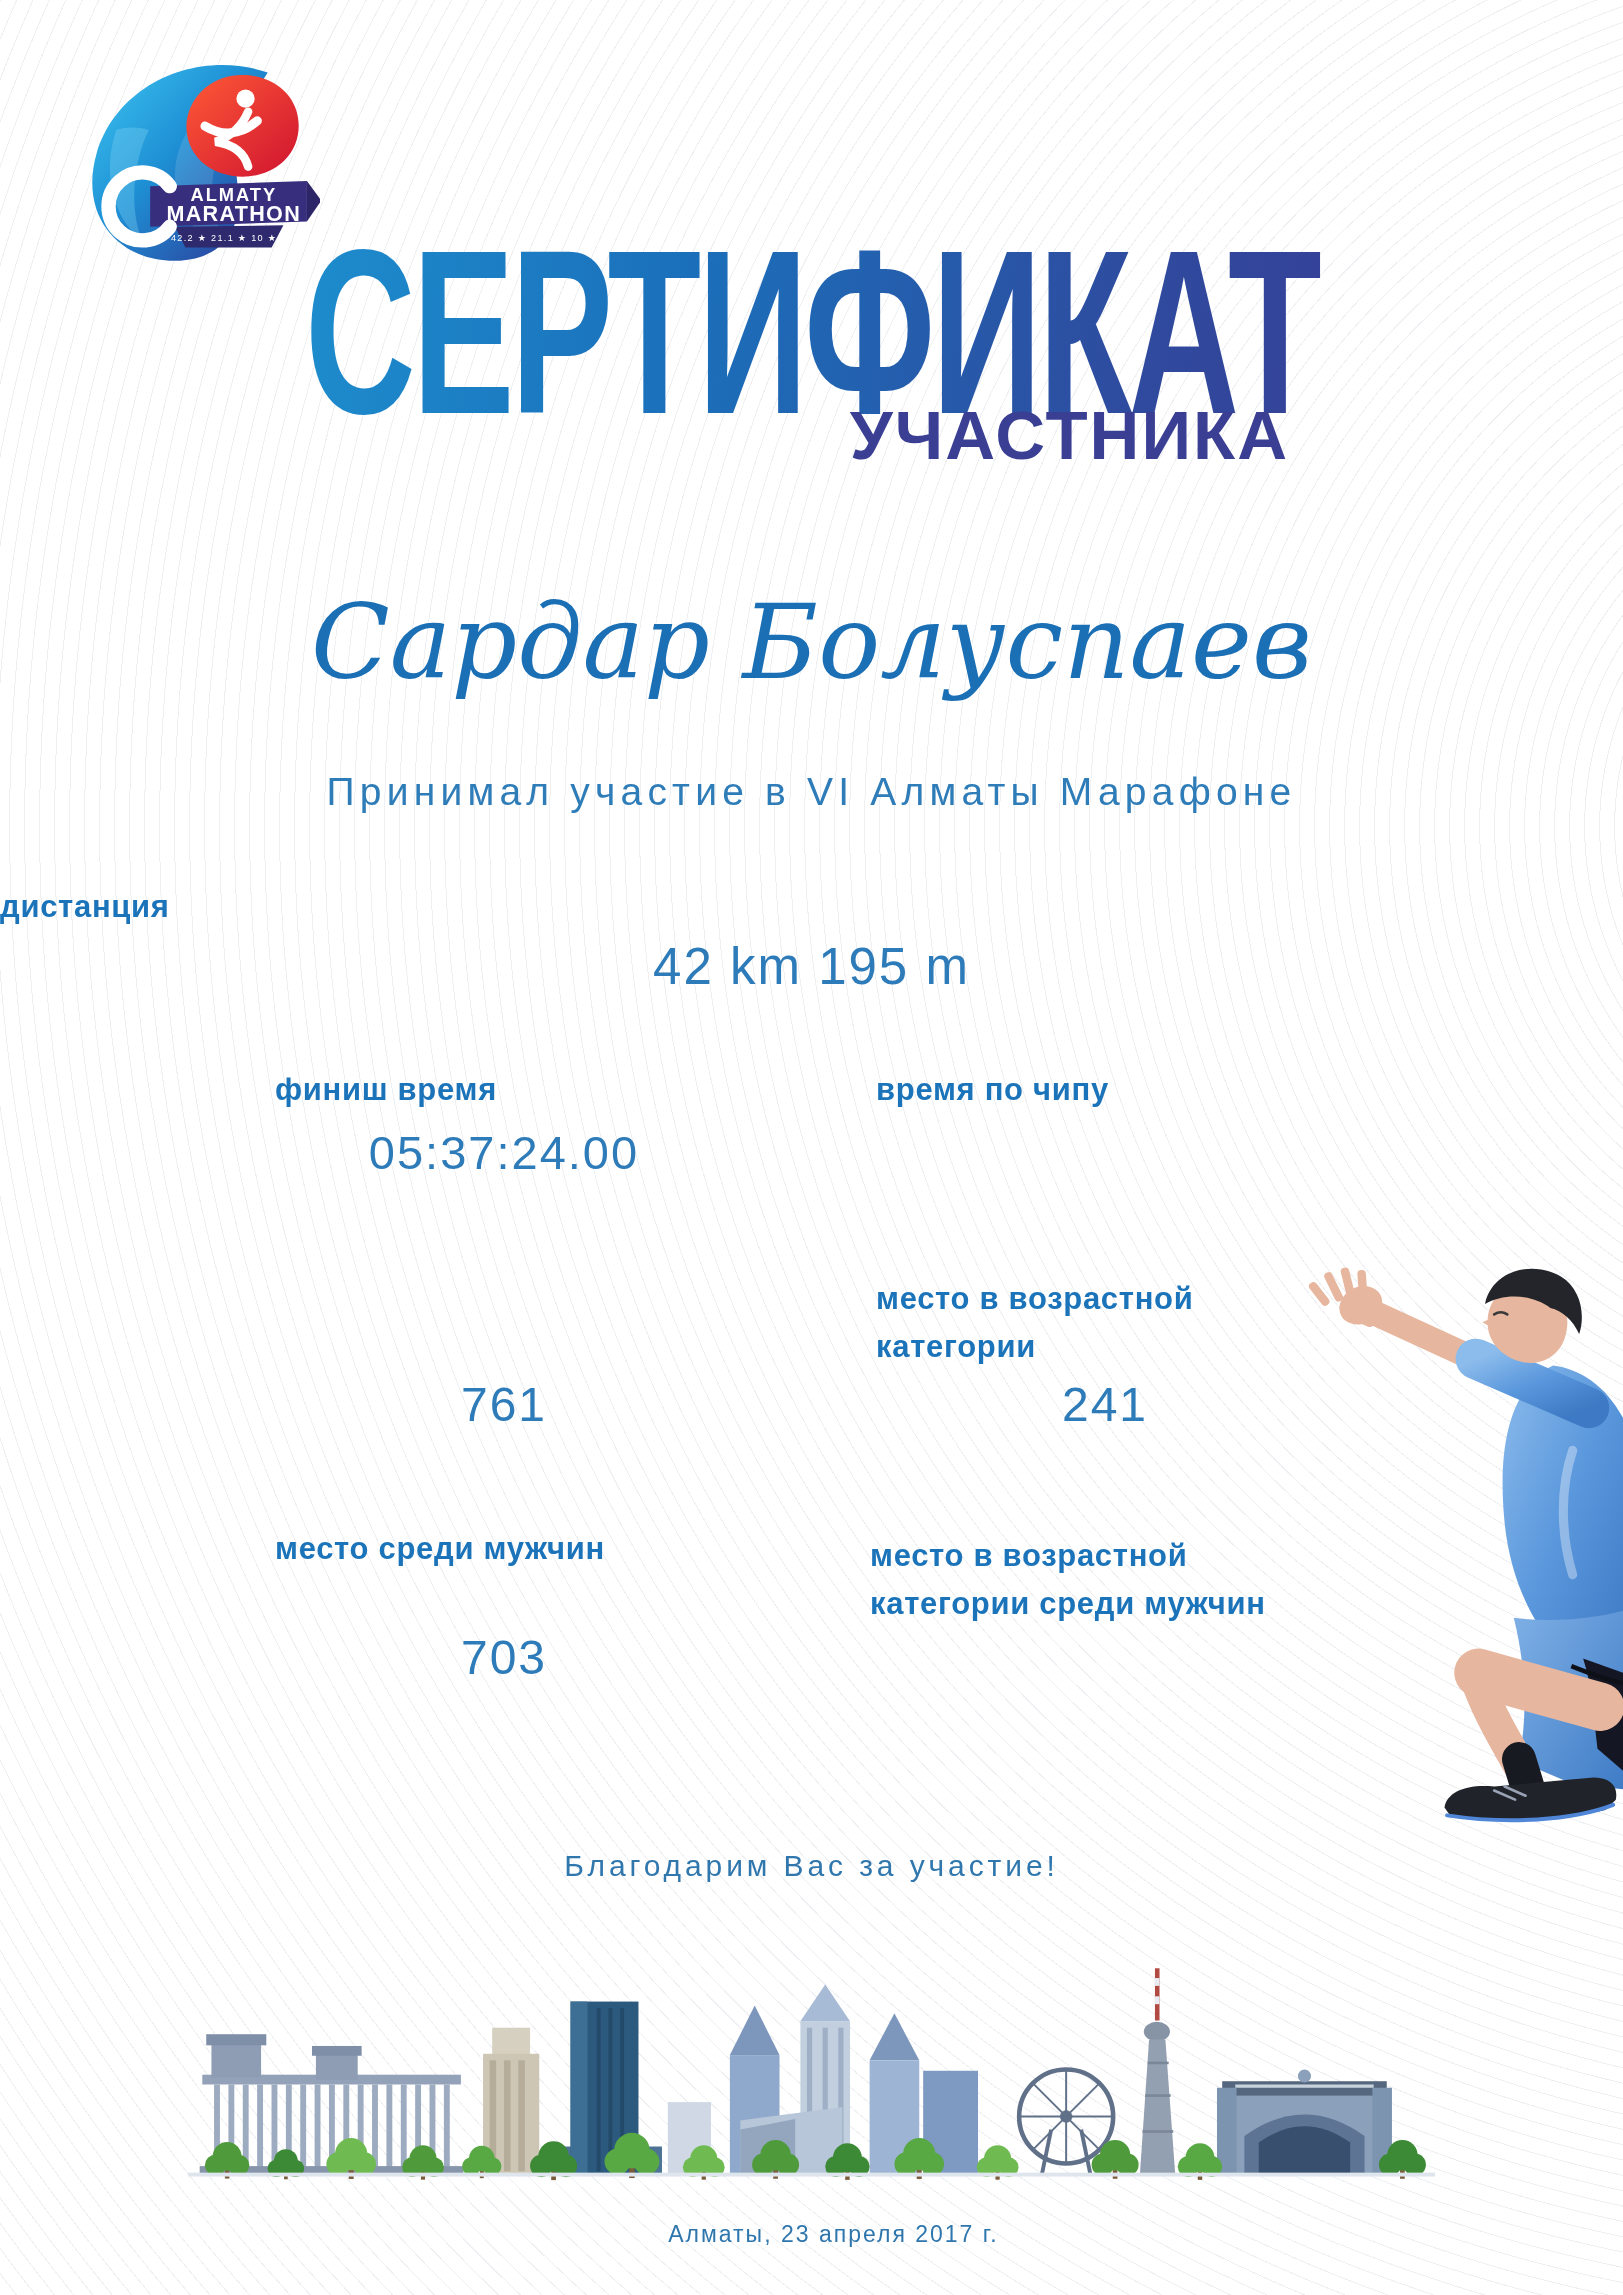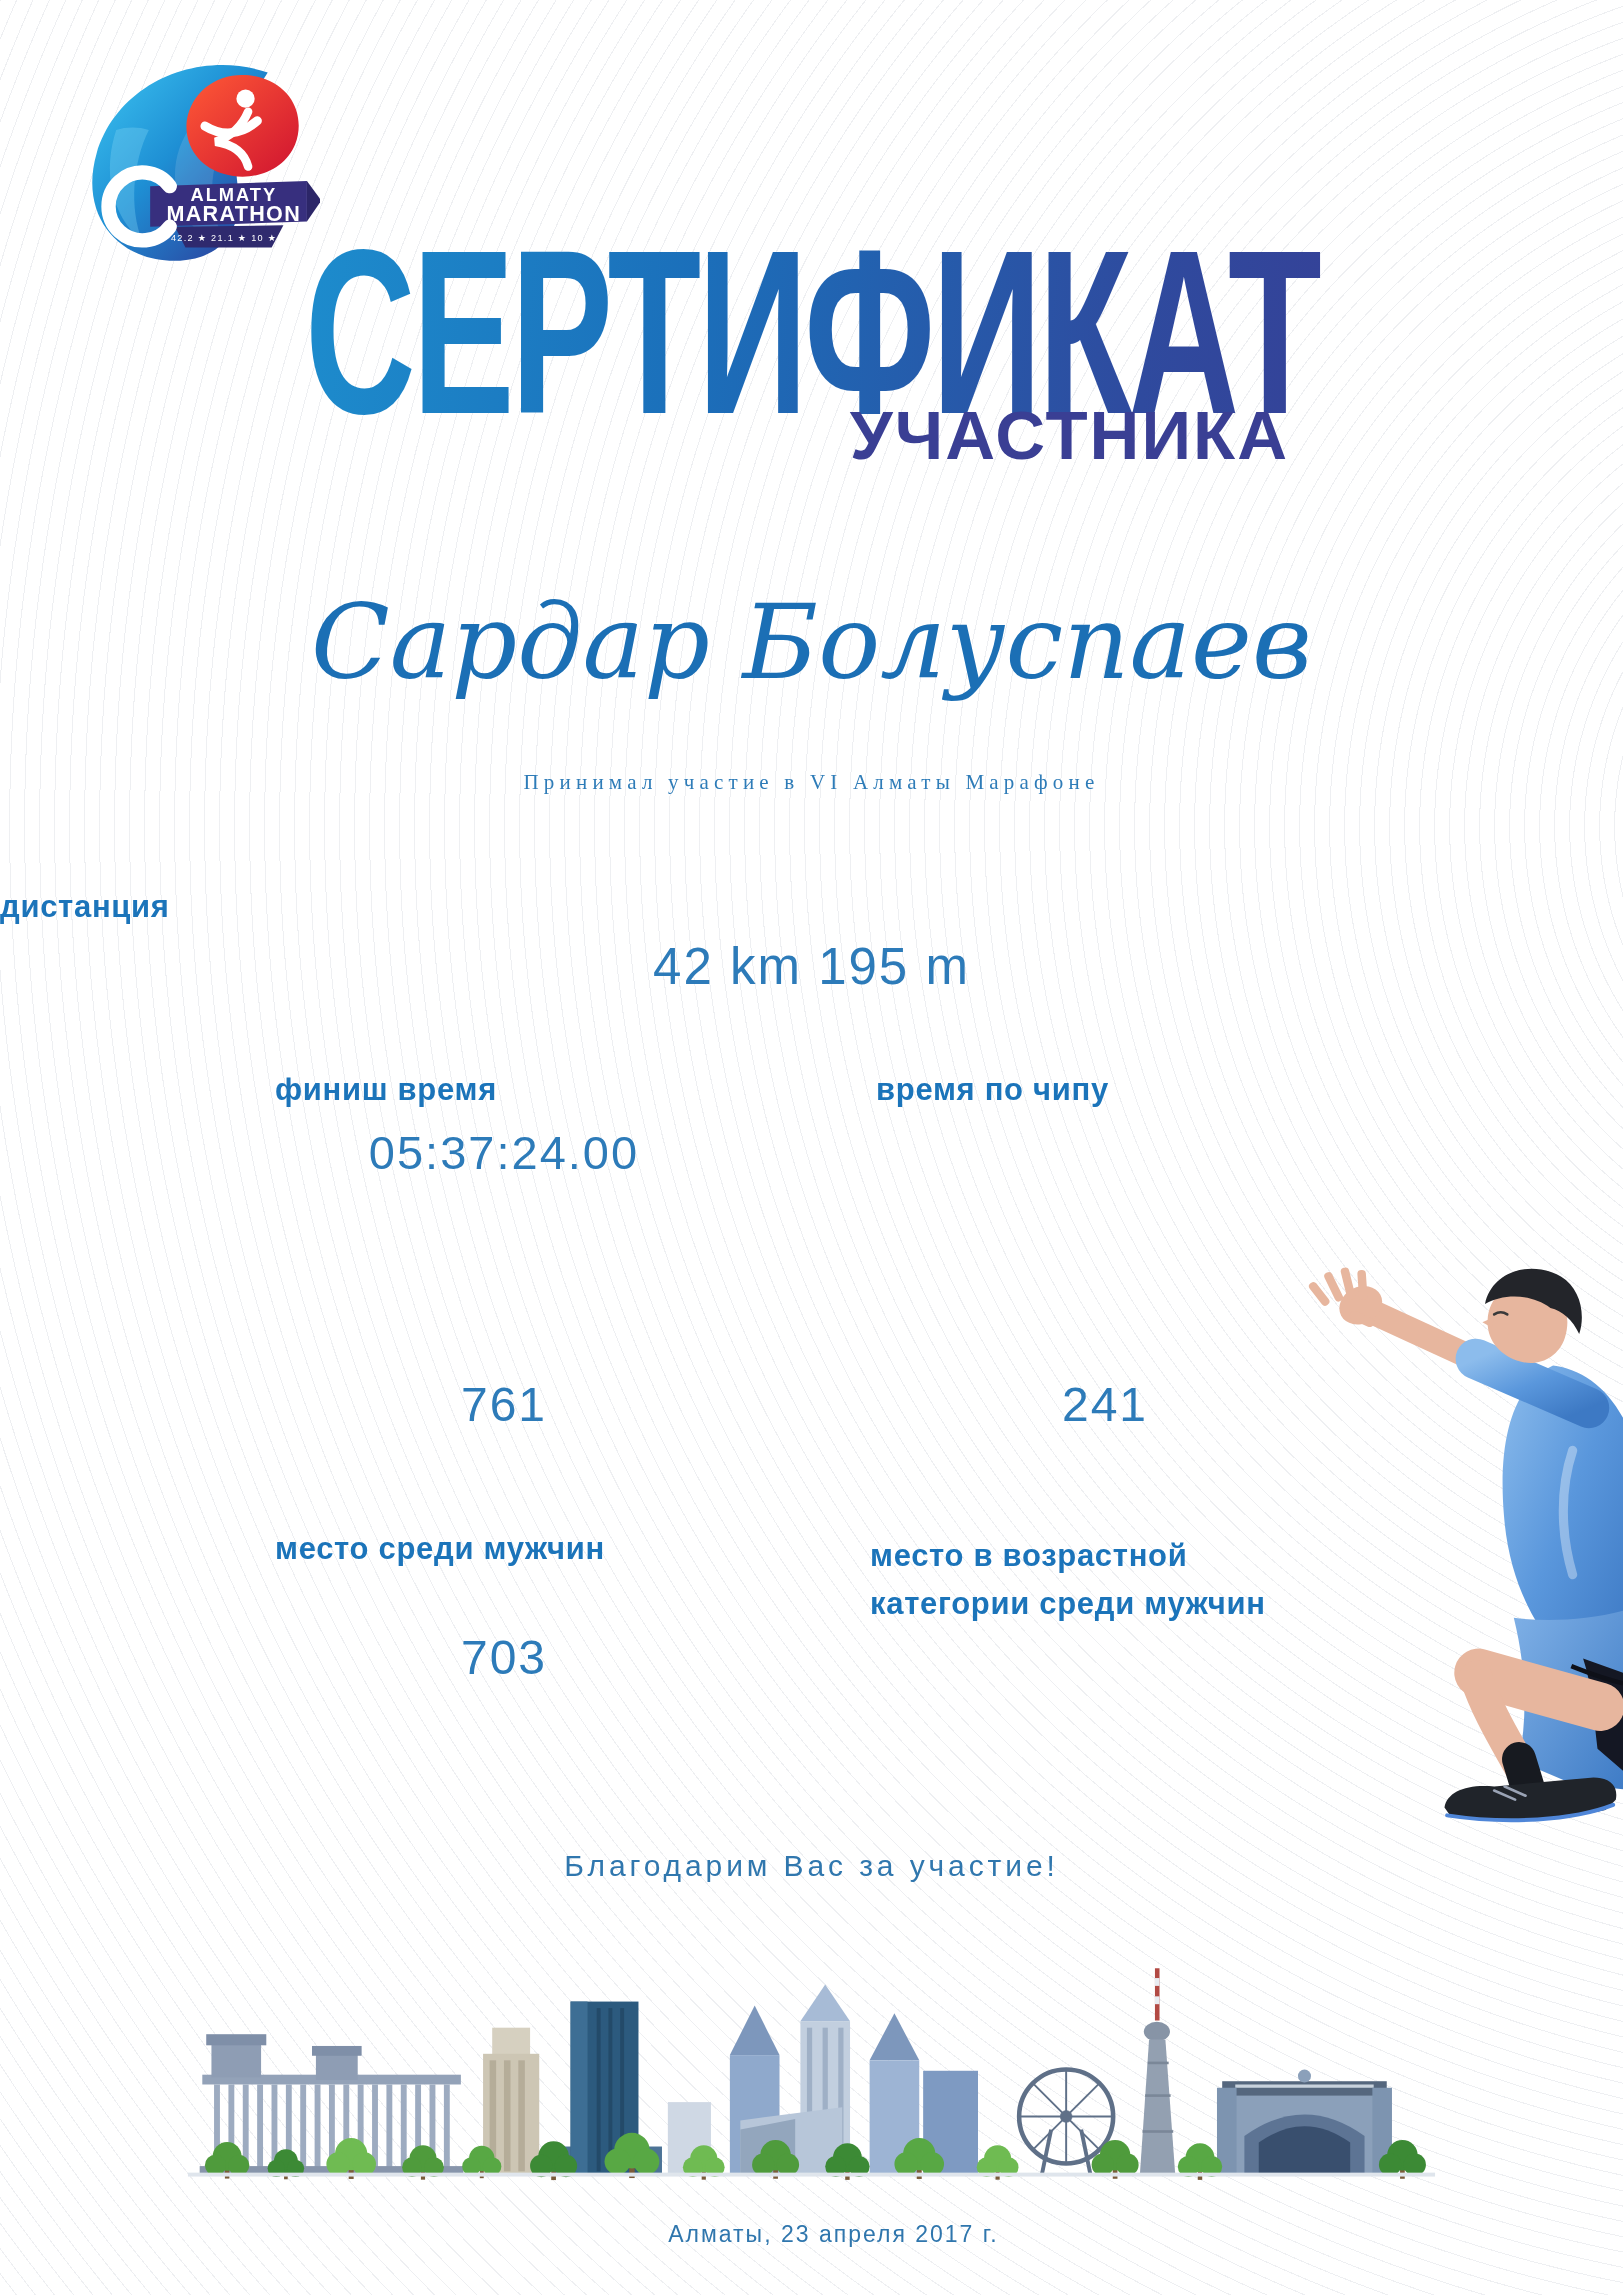--- a/index.html
+++ b/index.html
@@ -50,23 +50,22 @@
     left:0; top:581px; width:100%;
     text-align:center;
     font-family:"DejaVu Serif", serif;
     font-style:italic;
     font-size:103px; line-height:1.2;
     color:#1b6fb5;
   }
   #participation-line {
     left:0; top:770px; width:100%;
     text-align:center;
-    font-size:21px; letter-spacing:5.2px;
+    font-size:39px; letter-spacing:5.2px;
     color:#2e7cb8;
-    font-family:Liberation Serif, serif;
   }
 
   
   .stat-label {
     font-size:31px; font-weight:700; letter-spacing:0.7px;
     color:#1b74ba; text-align:left; line-height:1.55;
   }
   .stat-value {
     font-size:48px; font-weight:400; letter-spacing:2px;
     color:#2d7bb9; text-align:center;
@@ -180,20 +179,21 @@
   <div id="distance-label" class="abs stat-label">дистанция</div>
   <div id="distance-value" class="abs stat-value">42 km 195 m</div>
 
   <div id="finish-label" class="abs stat-label">финиш время</div>
   <div id="finish-value" class="abs stat-value">05:37:24.00</div>
 
   <div id="chip-label" class="abs stat-label">время по чипу</div>
 
   <div id="overall-value" class="abs stat-value">761</div>
 
+  <div id="ageplace-label" class="abs stat-label">место в возрастной категории</div>
   <div id="ageplace-value" class="abs stat-value">241</div>
 
   <div id="men-label" class="abs stat-label">место среди мужчин</div>
   <div id="men-value" class="abs stat-value">703</div>
 
   <div id="agemen-label" class="abs stat-label">место в возрастной категории среди мужчин</div>
 
   <div id="thanks-line" class="abs">Благодарим Вас за участие!</div>
 
   <svg id="skyline" class="abs" viewBox="0 0 1910 340">

